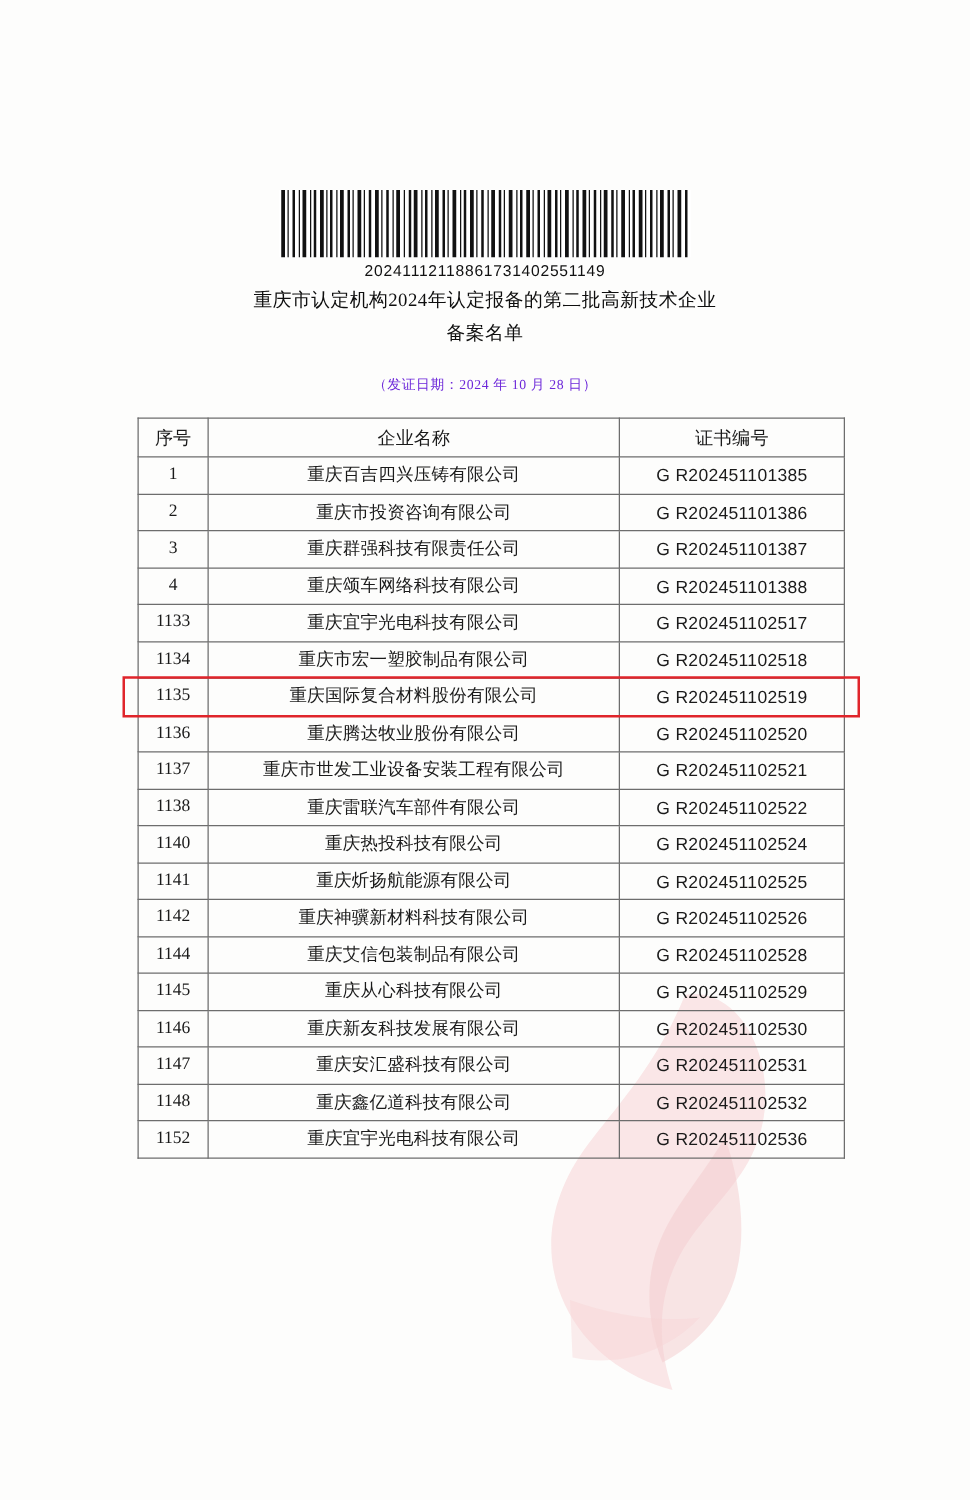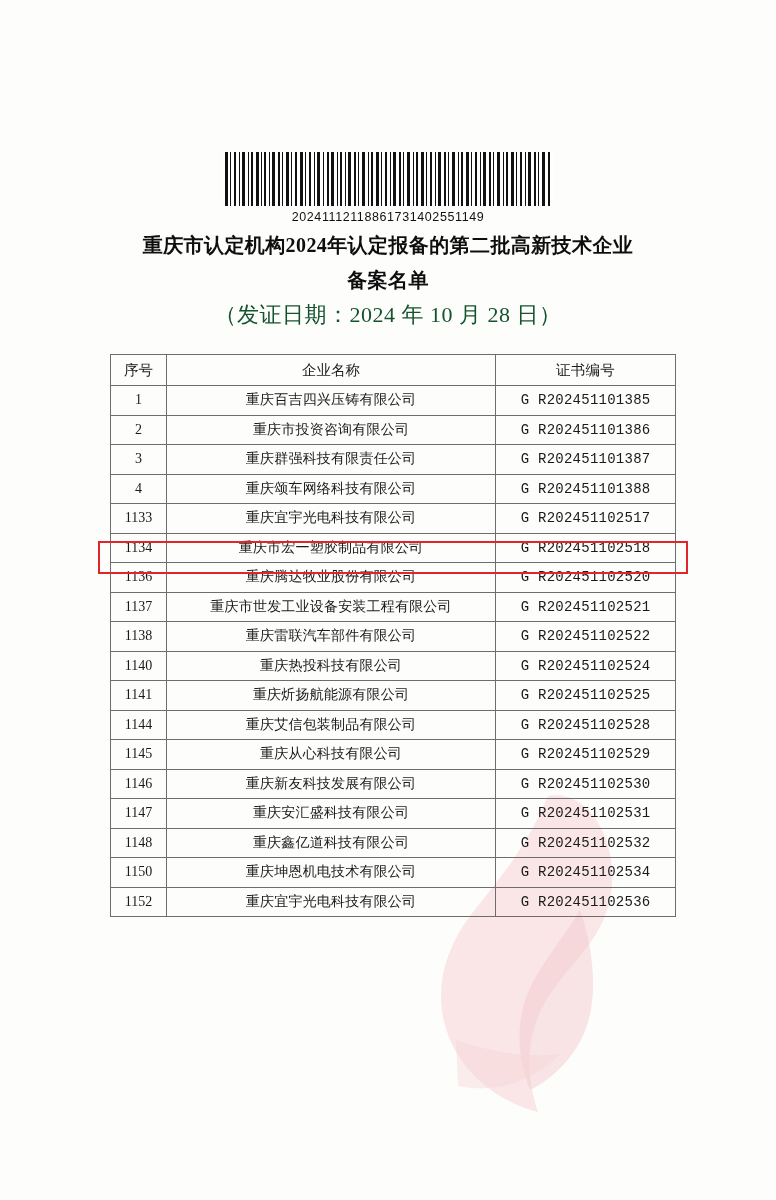--- a/index.html
+++ b/index.html
@@ -54,42 +54,42 @@
     letter-spacing: 0.6px;
     color: #111;
   }
 
   .doc-title {
     position: absolute;
     left: 88px;
     top: 228px;
     width: 600px;
     text-align: center;
-    font-size: 20px;
-    font-weight: bold;
+    font-size: 15px;
+    font-weight: normal;
     line-height: 1.75;
     letter-spacing: 0.4px;
     color: #0e0e0e;
   }
 
   .issue-date {
     position: absolute;
     left: 88px;
     top: 300px;
     width: 600px;
     text-align: center;
-    font-size: 22px;
+    font-size: 11px;
     letter-spacing: 0.5px;
-    color: #14532d;
+    color: #6d28d9;
   }
 
   table.listing {
     position: absolute;
     left: 110px;
-    top: 354px;
+    top: 334px;
     width: 566px;
     border-collapse: collapse;
     background: transparent;
   }
   table.listing td, table.listing th {
     border: 1px solid #6d6d6d;
     height: 28.5px;
     font-size: 14px;
     font-weight: normal;
     text-align: center;
@@ -99,21 +99,21 @@
   }
   table.listing th {
     font-size: 14.5px;
     height: 30px;
   }
   col.c-idx { width: 56px; }
   col.c-name { width: 330px; }
   col.c-cert { width: 180px; }
 
   td.cert, th.cert {
-    font-family: Liberation Mono, monospace;
+    font-family: Liberation Sans, sans-serif;
     letter-spacing: 0.25px;
   }
   td.name {
     letter-spacing: 0.2px;
   }
   td.idx {
     font-family: "Liberation Serif", serif;
     font-size: 13.5px;
   }
 
@@ -267,20 +267,25 @@
           <td class="idx">1133</td>
           <td class="name">重庆宜宇光电科技有限公司</td>
           <td class="cert">G R202451102517</td>
         </tr>
         <tr>
           <td class="idx">1134</td>
           <td class="name">重庆市宏一塑胶制品有限公司</td>
           <td class="cert">G R202451102518</td>
         </tr>
         <tr>
+          <td class="idx">1135</td>
+          <td class="name">重庆国际复合材料股份有限公司</td>
+          <td class="cert">G R202451102519</td>
+        </tr>
+        <tr>
           <td class="idx">1136</td>
           <td class="name">重庆腾达牧业股份有限公司</td>
           <td class="cert">G R202451102520</td>
         </tr>
         <tr>
           <td class="idx">1137</td>
           <td class="name">重庆市世发工业设备安装工程有限公司</td>
           <td class="cert">G R202451102521</td>
         </tr>
         <tr>
@@ -292,20 +297,25 @@
           <td class="idx">1140</td>
           <td class="name">重庆热投科技有限公司</td>
           <td class="cert">G R202451102524</td>
         </tr>
         <tr>
           <td class="idx">1141</td>
           <td class="name">重庆炘扬航能源有限公司</td>
           <td class="cert">G R202451102525</td>
         </tr>
         <tr>
+          <td class="idx">1142</td>
+          <td class="name">重庆神骥新材料科技有限公司</td>
+          <td class="cert">G R202451102526</td>
+        </tr>
+        <tr>
           <td class="idx">1144</td>
           <td class="name">重庆艾信包装制品有限公司</td>
           <td class="cert">G R202451102528</td>
         </tr>
         <tr>
           <td class="idx">1145</td>
           <td class="name">重庆从心科技有限公司</td>
           <td class="cert">G R202451102529</td>
         </tr>
         <tr>
@@ -317,25 +327,20 @@
           <td class="idx">1147</td>
           <td class="name">重庆安汇盛科技有限公司</td>
           <td class="cert">G R202451102531</td>
         </tr>
         <tr>
           <td class="idx">1148</td>
           <td class="name">重庆鑫亿道科技有限公司</td>
           <td class="cert">G R202451102532</td>
         </tr>
         <tr>
-          <td class="idx">1150</td>
-          <td class="name">重庆坤恩机电技术有限公司</td>
-          <td class="cert">G R202451102534</td>
-        </tr>
-        <tr>
           <td class="idx">1152</td>
           <td class="name">重庆宜宇光电科技有限公司</td>
           <td class="cert">G R202451102536</td>
         </tr>
       </tbody>
   </table>
 
   <div class="highlight-box" id="highlight-box" style="top: 540.5px; height: 33.5px; border-color: rgb(224, 37, 43);"></div>
 
 </div>

